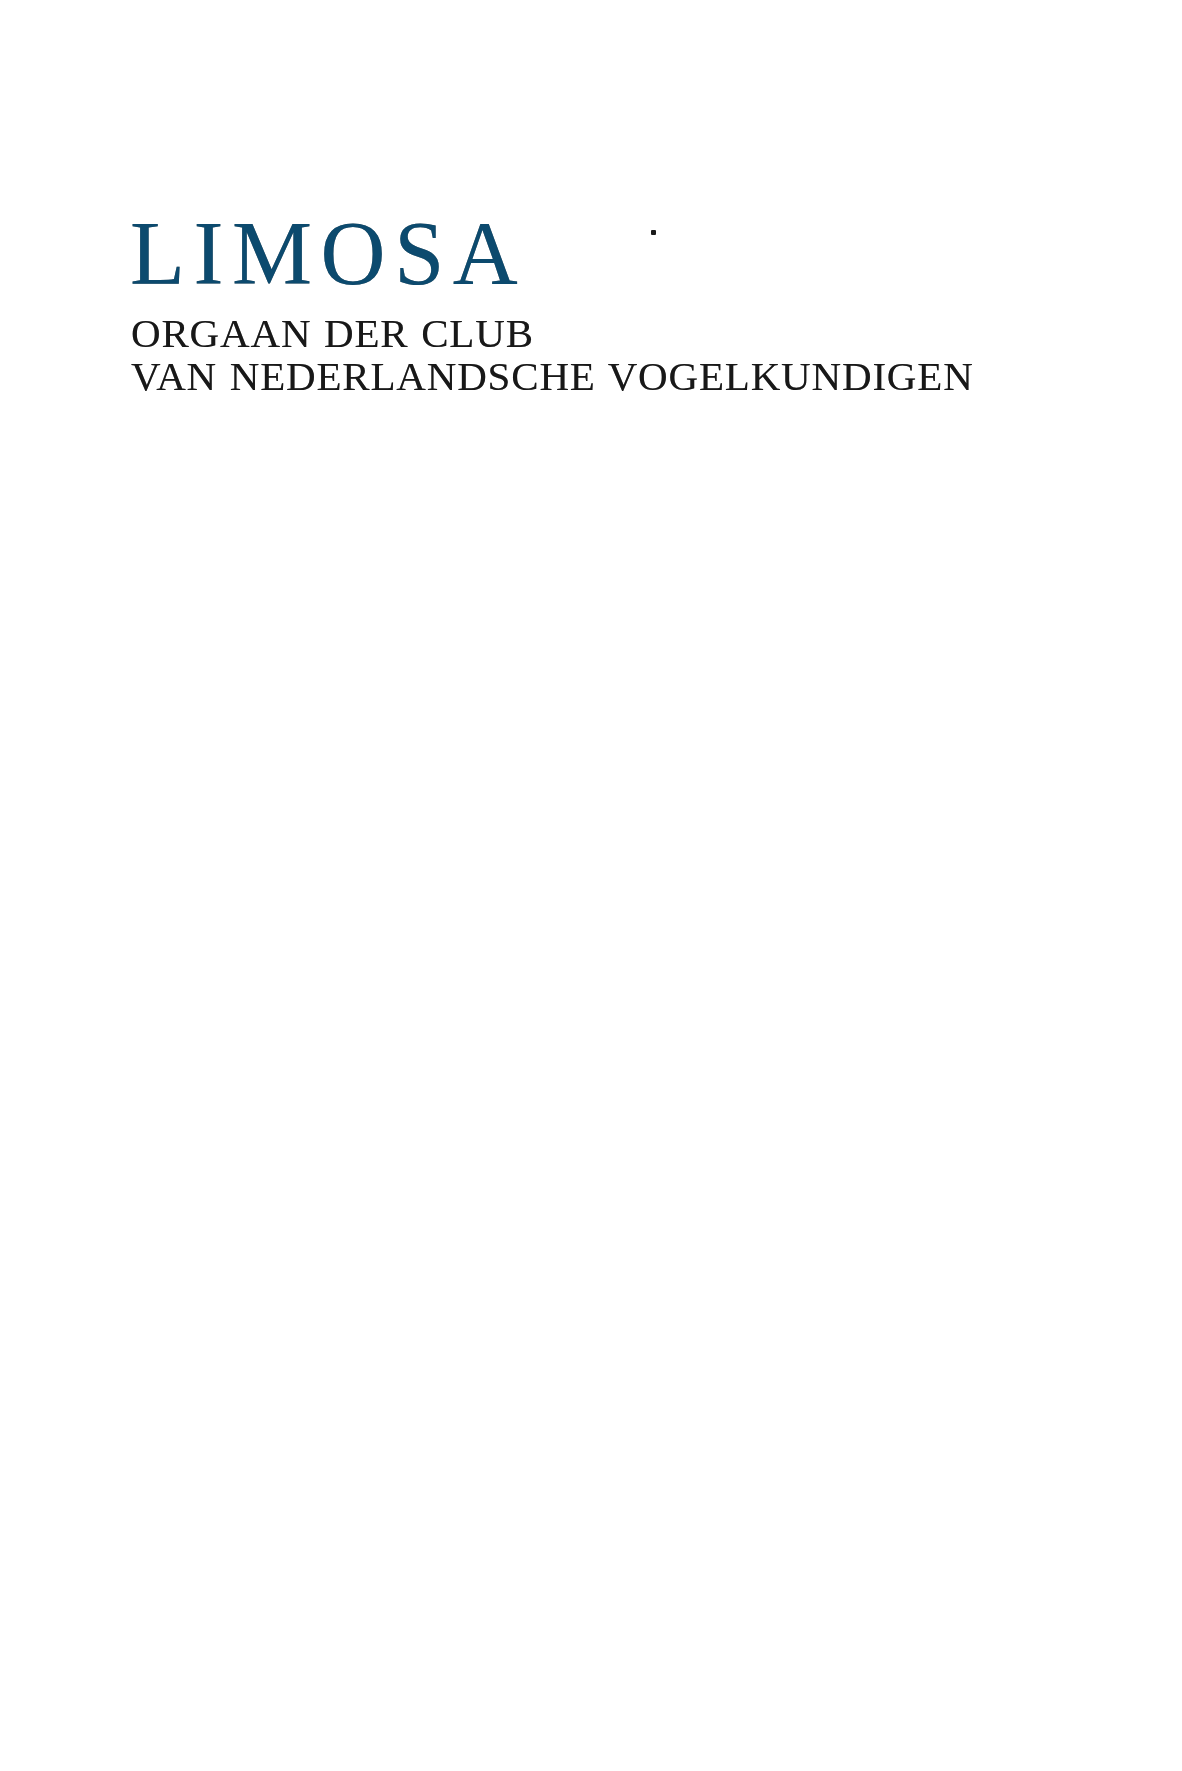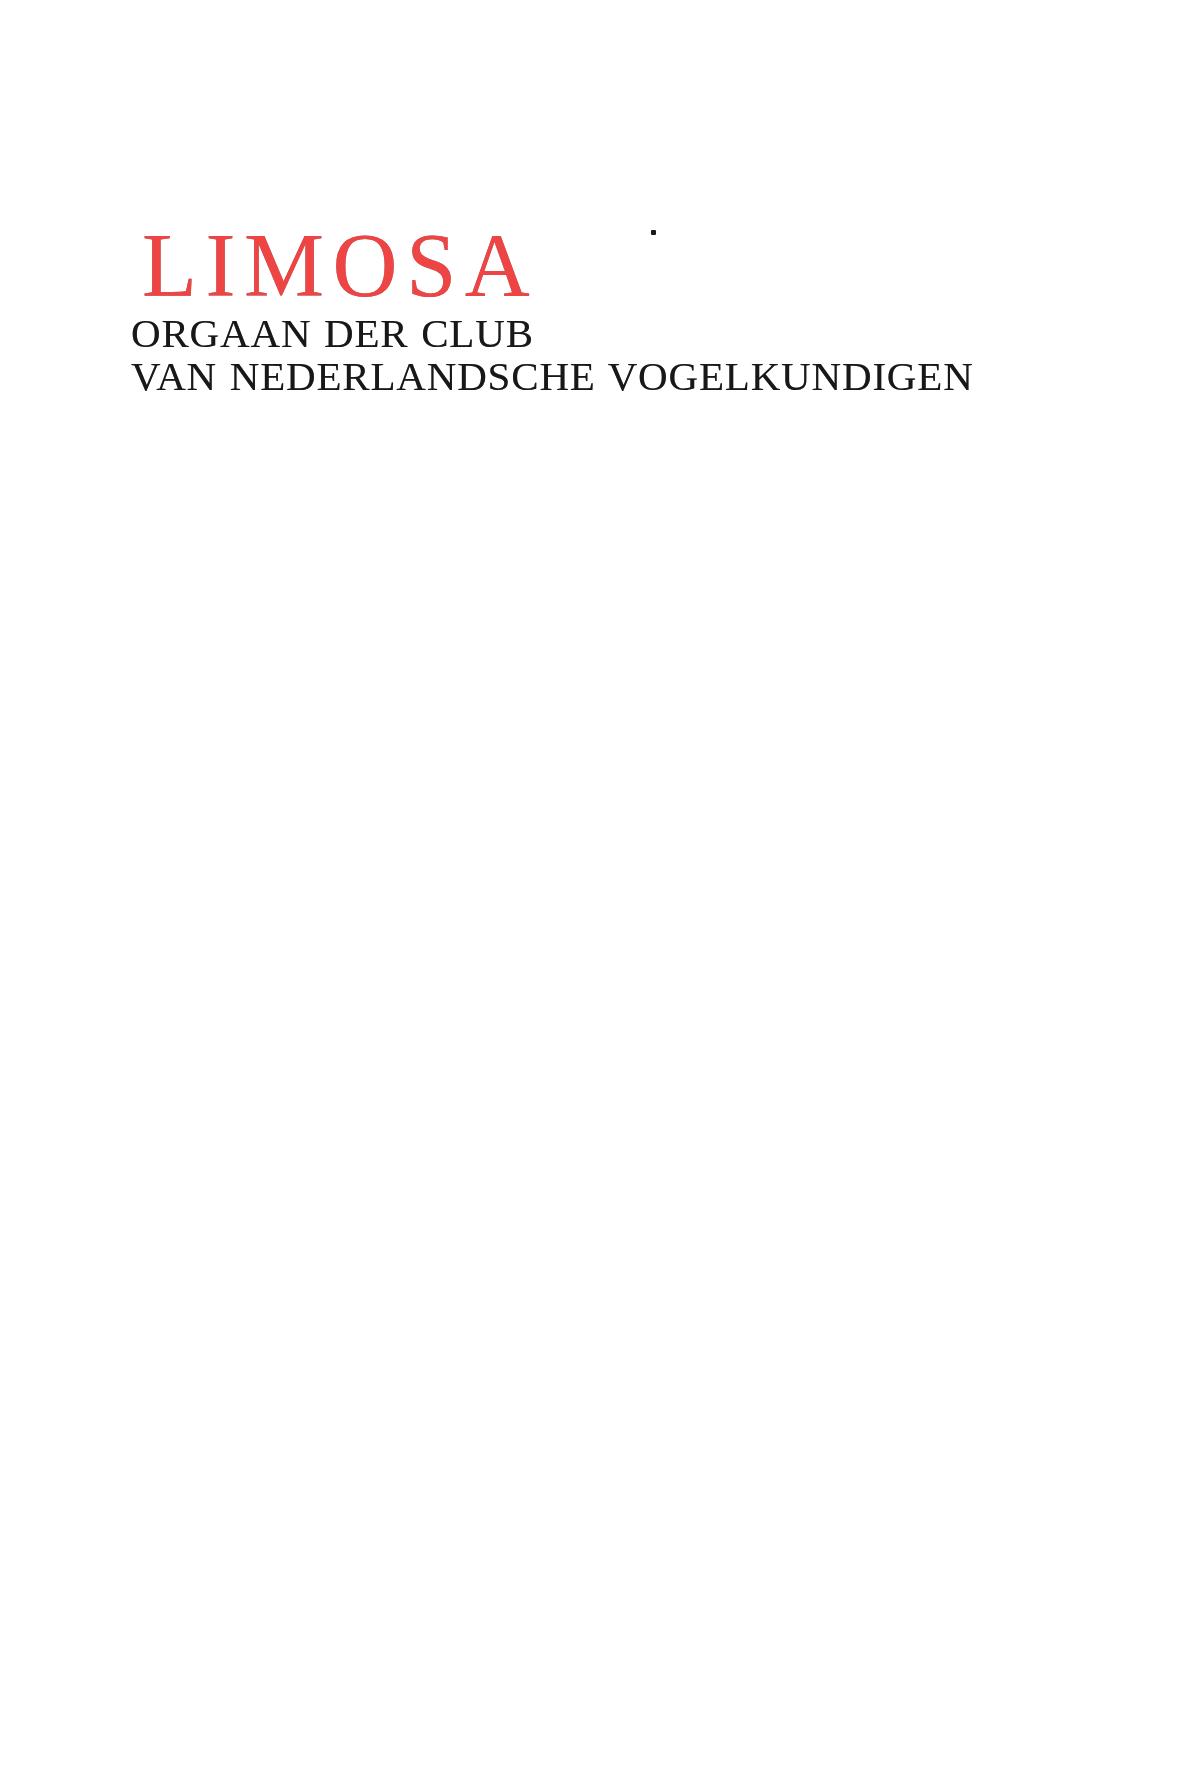--- a/index.html
+++ b/index.html
@@ -16,27 +16,27 @@
   .page {
     position: relative;
     width: 1182px;
     height: 1771px;
     background: #ffffff;
   }
   .masthead-title {
     position: absolute;
     left: 130px;
     top: 209px;
-    margin: 12px;
+    margin: 0;
     font-family: "Liberation Serif", serif;
     font-weight: normal;
     font-size: 90px;
     line-height: 1;
     letter-spacing: 0.095em;
-    color: #ef4444;
+    color: #0c4a6e;
     white-space: nowrap;
     text-shadow: 0 0 0.6px rgba(20,20,20,0.55);
   }
   .subtitle-line {
     position: absolute;
     left: 131px;
     margin: 0;
     font-family: "Liberation Serif", serif;
     font-weight: normal;
     font-size: 41px;

